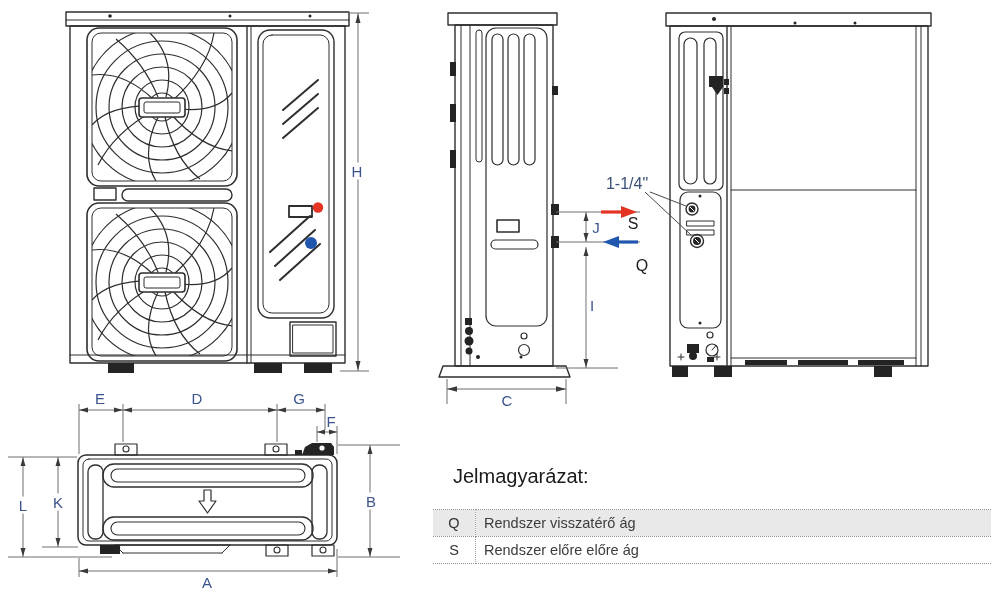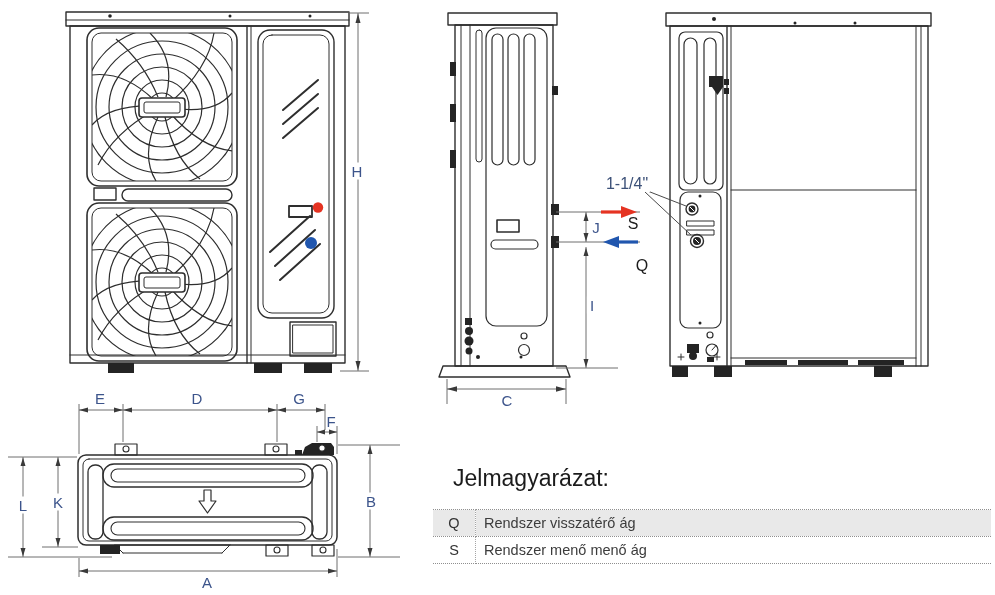--- a/index.html
+++ b/index.html
@@ -4,21 +4,21 @@
 <style>
   html,body{margin:0;padding:0;background:#fff;}
   .canvas{position:relative;width:995px;height:595px;background:#ffffff;overflow:hidden;
           font-family:"Liberation Sans",sans-serif;}
   .canvas svg{position:absolute;left:0;top:0;}
   .lbl{position:absolute;transform:translate(-50%,-50%);font-size:15px;color:#3c548b;
        line-height:1;white-space:nowrap;}
   .lbl.bg{background:#fff;padding:1px 3px;}
   .lbl.dark{color:#1c1c1c;font-size:16px;}
   .lbl.pipe{color:#3c5178;font-size:16px;background:#fff;padding:0 2px;}
-  .legend-title{position:absolute;left:453px;top:465px;font-size:23px;color:#1b1b1b;}
+  .legend-title{position:absolute;left:453px;top:465px;font-size:20px;color:#1b1b1b;}
   .legend-table{position:absolute;left:433px;top:509px;width:558px;border-collapse:collapse;
                 font-size:14.5px;color:#3c3c3c;table-layout:fixed;}
   .legend-table td{border-top:1px dotted #8f8f8f;border-bottom:1px dotted #8f8f8f;
                    padding:4px 8px;height:18px;line-height:18px;overflow:hidden;}
   .legend-table td.key{width:26px;text-align:center;border-right:1px dotted #a5a5a5;color:#333;}
   .legend-table tr.shaded{background:#e9e9e9;}
 </style>
 </head>
 <body>
 
@@ -298,18 +298,18 @@
 
 <div class="legend-title">Jelmagyarázat:</div>
 <table class="legend-table">
   <tbody>
         <tr class="shaded">
     <td class="key">Q</td>
     <td>Rendszer visszatérő ág</td>
   </tr>
   <tr>
     <td class="key">S</td>
-    <td>Rendszer menő menő ág</td>
+    <td>Rendszer előre előre ág</td>
   </tr>
 </tbody>
     </table>
 
 </div>
 
 </body></html>

